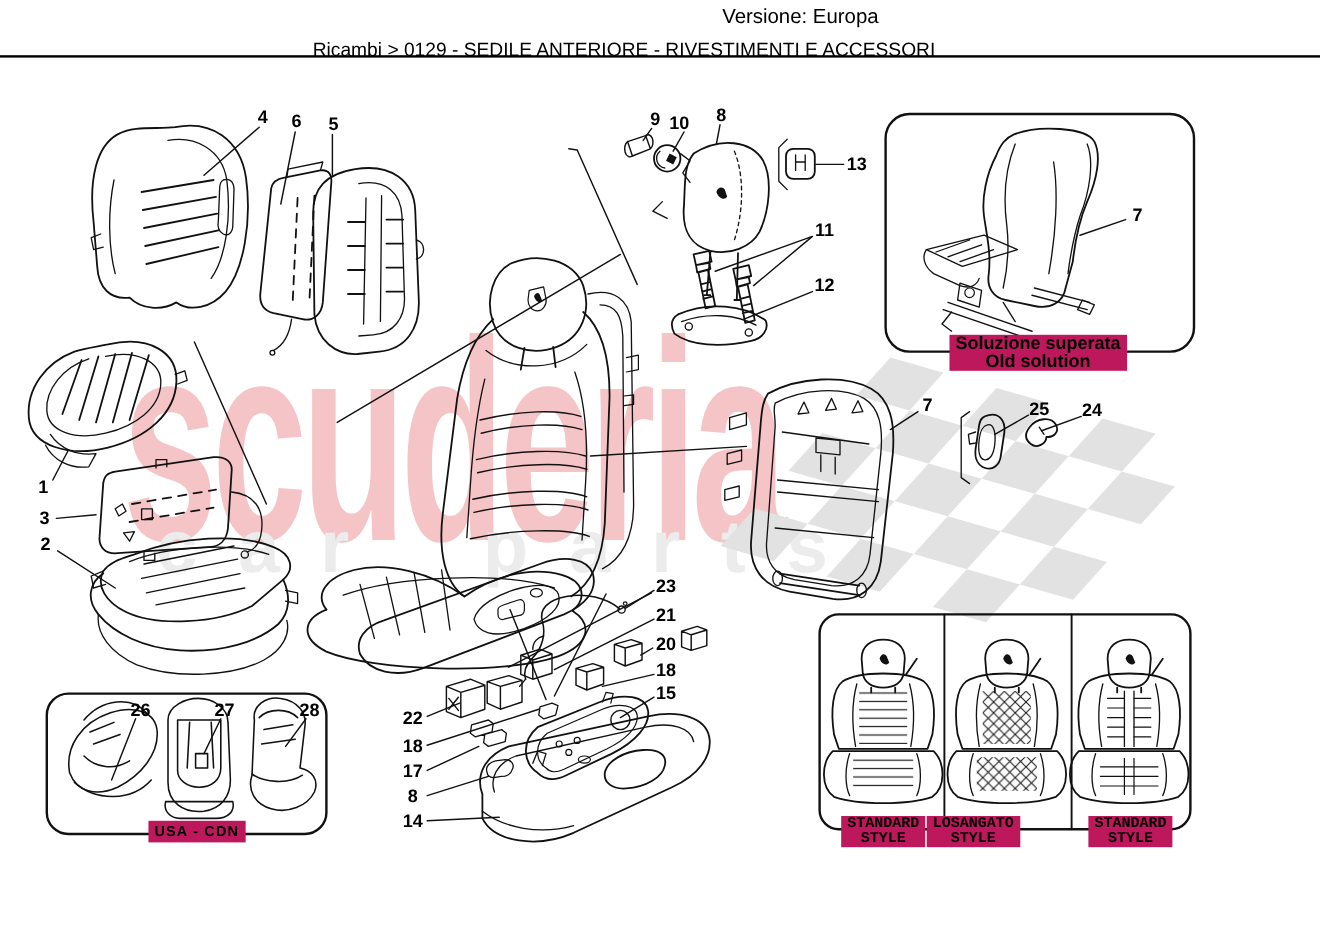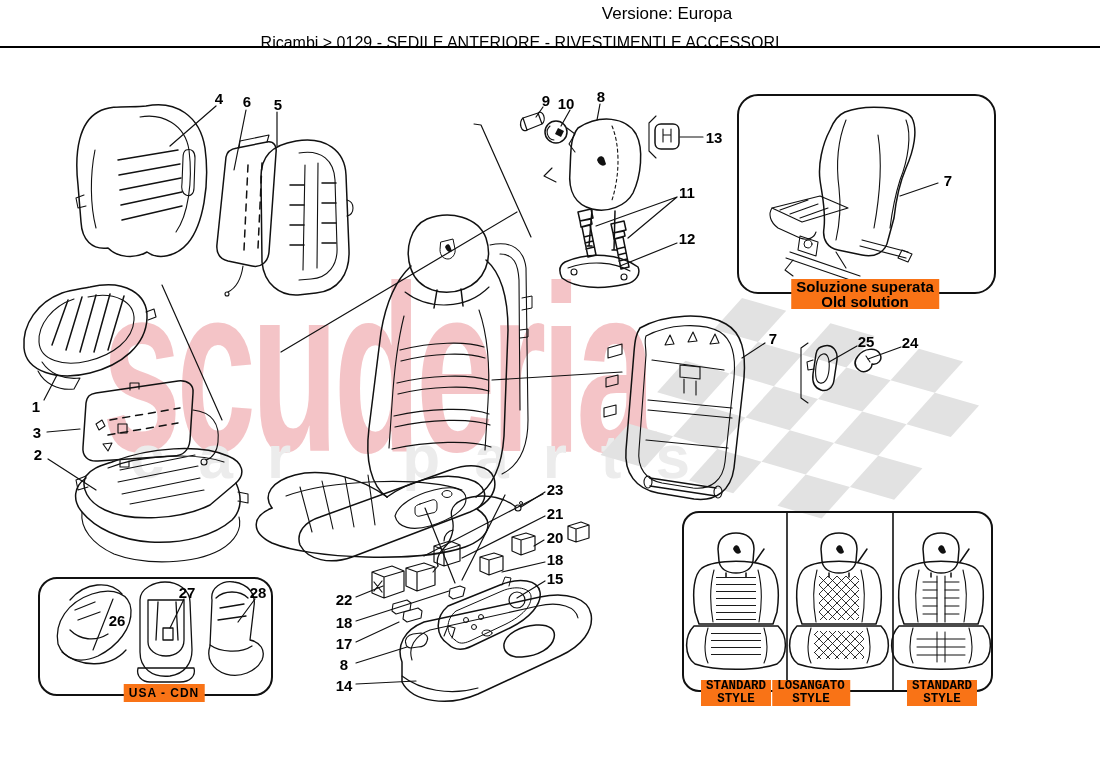--- a/index.html
+++ b/index.html
@@ -8,21 +8,21 @@
   .hdr{position:absolute;font-weight:normal;white-space:nowrap;transform:translateX(-50%);}
   .rule{position:absolute;left:0;top:46px;width:1100px;height:2px;background:#000;}
   .wm-brand{position:absolute;left:102px;top:250px;font-size:238px;font-weight:bold;
             letter-spacing:-8px;line-height:1;transform:scaleX(0.60);transform-origin:left top;
             color:rgba(223,77,85,0.33);z-index:1;white-space:nowrap;}
   .wm-ghost{position:absolute;left:130px;top:426px;font-size:62px;font-weight:bold;
             letter-spacing:34px;word-spacing:26px;line-height:1;color:#ececec;z-index:1;white-space:nowrap;}
   svg.diagram{position:absolute;left:0;top:0;z-index:3;}
   .callout{position:absolute;transform:translate(-50%,-50%);font-size:15px;font-weight:bold;
            z-index:6;line-height:1;}
-  .caption{position:absolute;transform:translateX(-50%);font-weight:bold;background:#f97316;
+  .caption{position:absolute;transform:translateX(-50%);font-weight:bold;background:#be185d;
            padding:0 5px;text-align:center;z-index:5;white-space:nowrap;}
   .cap-old{left:865px;top:279px;font-size:15px;line-height:15px;}
   .cap-usa{left:164px;top:684px;font-size:12px;line-height:18px;letter-spacing:1px;}
   .cap-style{font-size:12.5px;line-height:13px;font-family:Liberation Mono, monospace;}
 </style>
 </head>
 <body>
 
 <div class="hdr" style="left:667px;top:4px;font-size:17px">Versione: Europa</div>
 <div class="hdr" style="left:520px;top:34px;font-size:16px">Ricambi &gt; 0129 - SEDILE ANTERIORE - RIVESTIMENTI E ACCESSORI</div>
@@ -320,21 +320,21 @@
 <div class="callout" style="left:555px;top:513px">21</div>
 <div class="callout" style="left:555px;top:537px">20</div>
 <div class="callout" style="left:555px;top:559px">18</div>
 <div class="callout" style="left:555px;top:578px">15</div>
 <div class="callout" style="left:344px;top:599px">22</div>
 <div class="callout" style="left:344px;top:622px">18</div>
 <div class="callout" style="left:344px;top:643px">17</div>
 <div class="callout" style="left:344px;top:664px">8</div>
 <div class="callout" style="left:344px;top:685px">14</div>
 <div class="callout" style="left:948px;top:180px">7</div>
-<div class="callout" style="left:117px;top:620px">26</div>
+<div class="callout" style="left:117px;top:592px">26</div>
 <div class="callout" style="left:187px;top:592px">27</div>
 <div class="callout" style="left:258px;top:592px">28</div>
 
 <div class="caption cap-old">
   <div>Soluzione superata</div>
   <div>Old solution</div>
 </div>
 <div class="caption cap-usa">USA - CDN</div>
 <div class="caption cap-style" style="left:736px;top:680px">
   <div>STANDARD</div>

